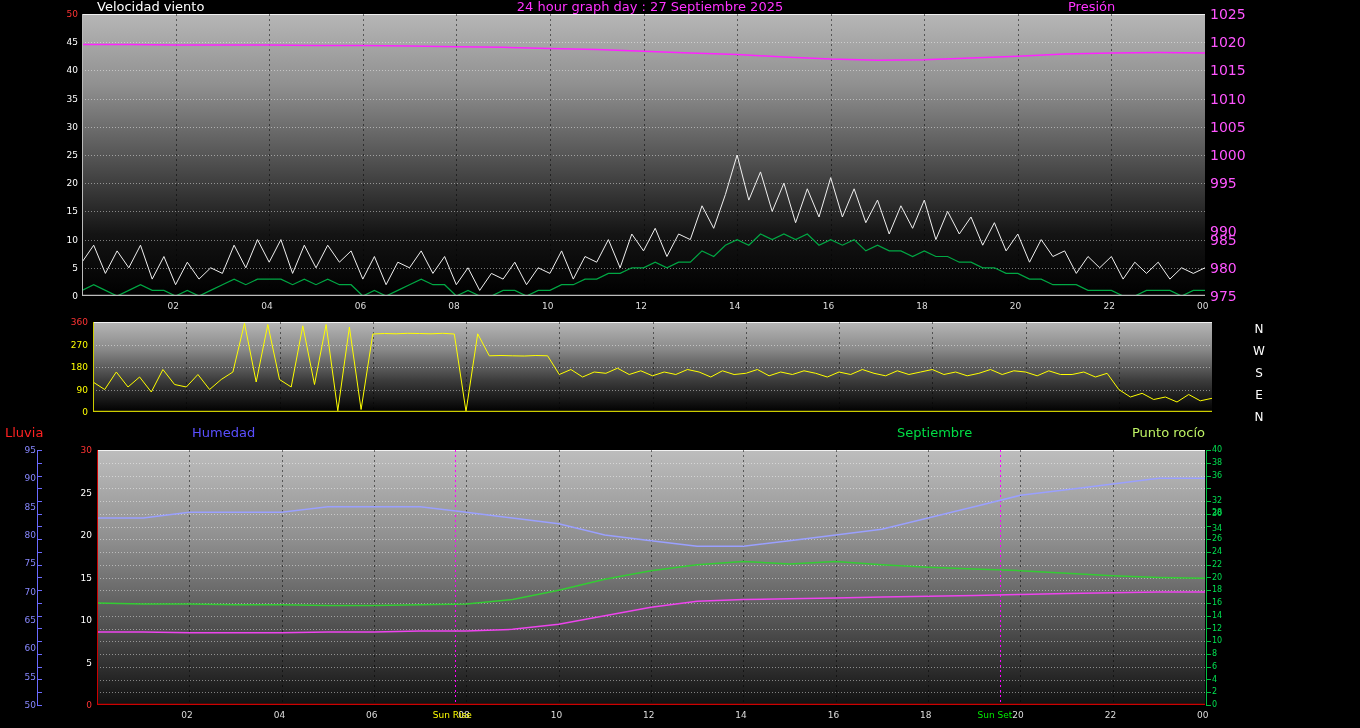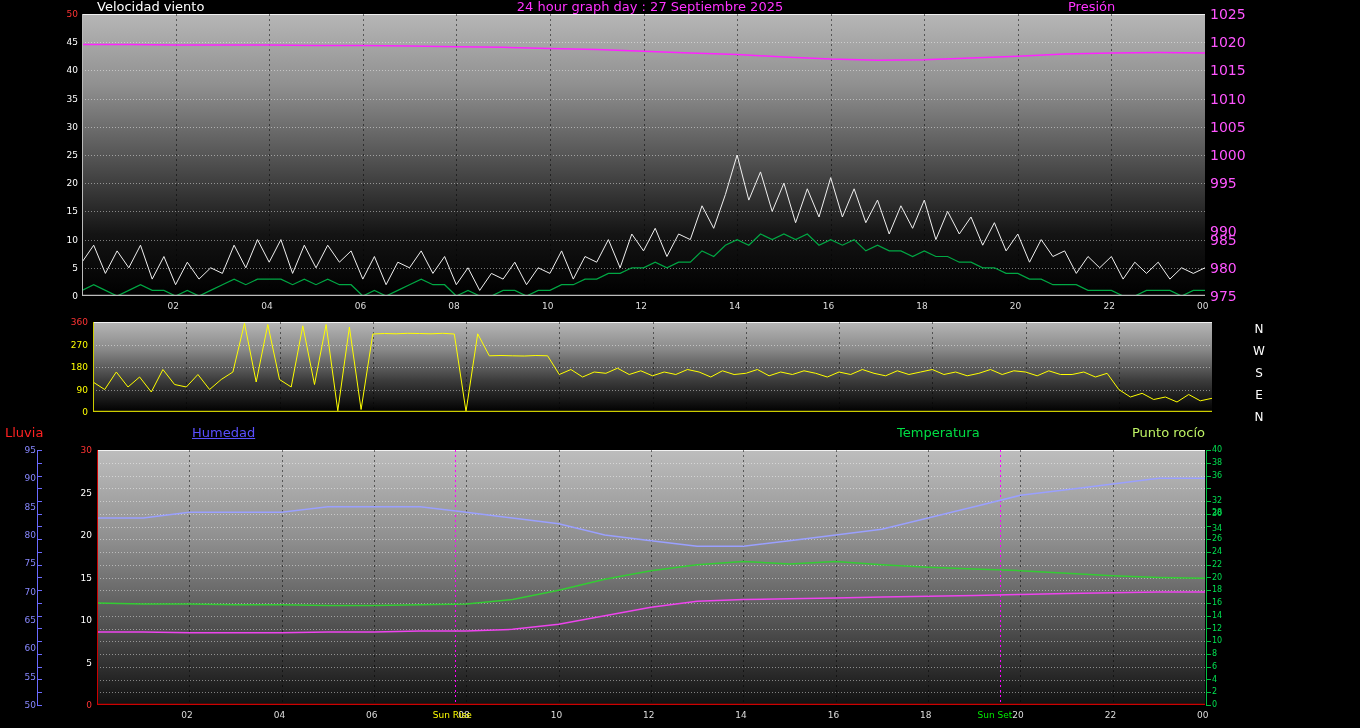--- a/index.html
+++ b/index.html
@@ -28,21 +28,21 @@
   #ax-temp{left:68px;top:450px;width:24px;height:255px;}
   #ax-green{left:1212px;top:450px;width:26px;height:255px;font-size:8px;}
   .xrow{position:absolute;height:13px;font-size:9px;color:#dddddd;}
   .xrow span{position:absolute;top:0;white-space:nowrap;color:#dddddd;}
   #xrow0{left:82px;top:301px;width:1123px;}
   #xrow2{left:97px;top:710px;width:1108px;}
   #compass{position:absolute;left:1252px;top:318px;color:#ffffff;font-size:12px;line-height:22px;text-align:center;width:14px;}
   #compass span{display:block;height:22px;}
   .legend{position:absolute;top:426px;font-size:13px;line-height:14px;white-space:nowrap;}
   #lbl-rain{left:5px;color:#ff2222;}
-  #lbl-hum{left:192px;color:#5a4fff;text-decoration:underline;}
+  #lbl-hum{left:192px;color:#5a4fff;}
   #lbl-temp{left:897px;color:#00dd44;}
   #lbl-dew{left:1132px;color:#bef264;}
   .ruler{position:absolute;width:4px;}
   #hum-ruler{left:37px;top:450px;height:256px;border-left:1px solid #6a6aff;
      background:repeating-linear-gradient(to bottom,#6a6aff 0,#6a6aff 1px,transparent 1px,transparent 12.75px);}
   #green-ruler{left:1206px;top:450px;height:256px;border-left:1px solid #00c040;
      background:repeating-linear-gradient(to bottom,#00c040 0,#00c040 1px,transparent 1px,transparent 12.75px);}
 </style>
 </head>
 <body>
@@ -160,21 +160,21 @@
   <div id="compass">
     <span>N</span>
     <span>W</span>
     <span>S</span>
     <span>E</span>
     <span>N</span>
   </div>
 
   <div class="legend" id="lbl-rain">Lluvia</div>
   <div class="legend" id="lbl-hum">Humedad</div>
-  <div class="legend" id="lbl-temp">Temperatura</div>
+  <div class="legend" id="lbl-temp">Septiembre</div>
   <div class="legend" id="lbl-dew">Punto rocío</div>
 
   <div class="axis-col ra" id="ax-hum">
       <span style="top: -5px; color: rgb(136, 136, 255);">95</span>
       <span style="top: 23.3333px; color: rgb(136, 136, 255);">90</span>
       <span style="top: 51.6667px; color: rgb(136, 136, 255);">85</span>
       <span style="top: 80px; color: rgb(136, 136, 255);">80</span>
       <span style="top: 108.333px; color: rgb(136, 136, 255);">75</span>
       <span style="top: 136.667px; color: rgb(136, 136, 255);">70</span>
       <span style="top: 165px; color: rgb(136, 136, 255);">65</span>

